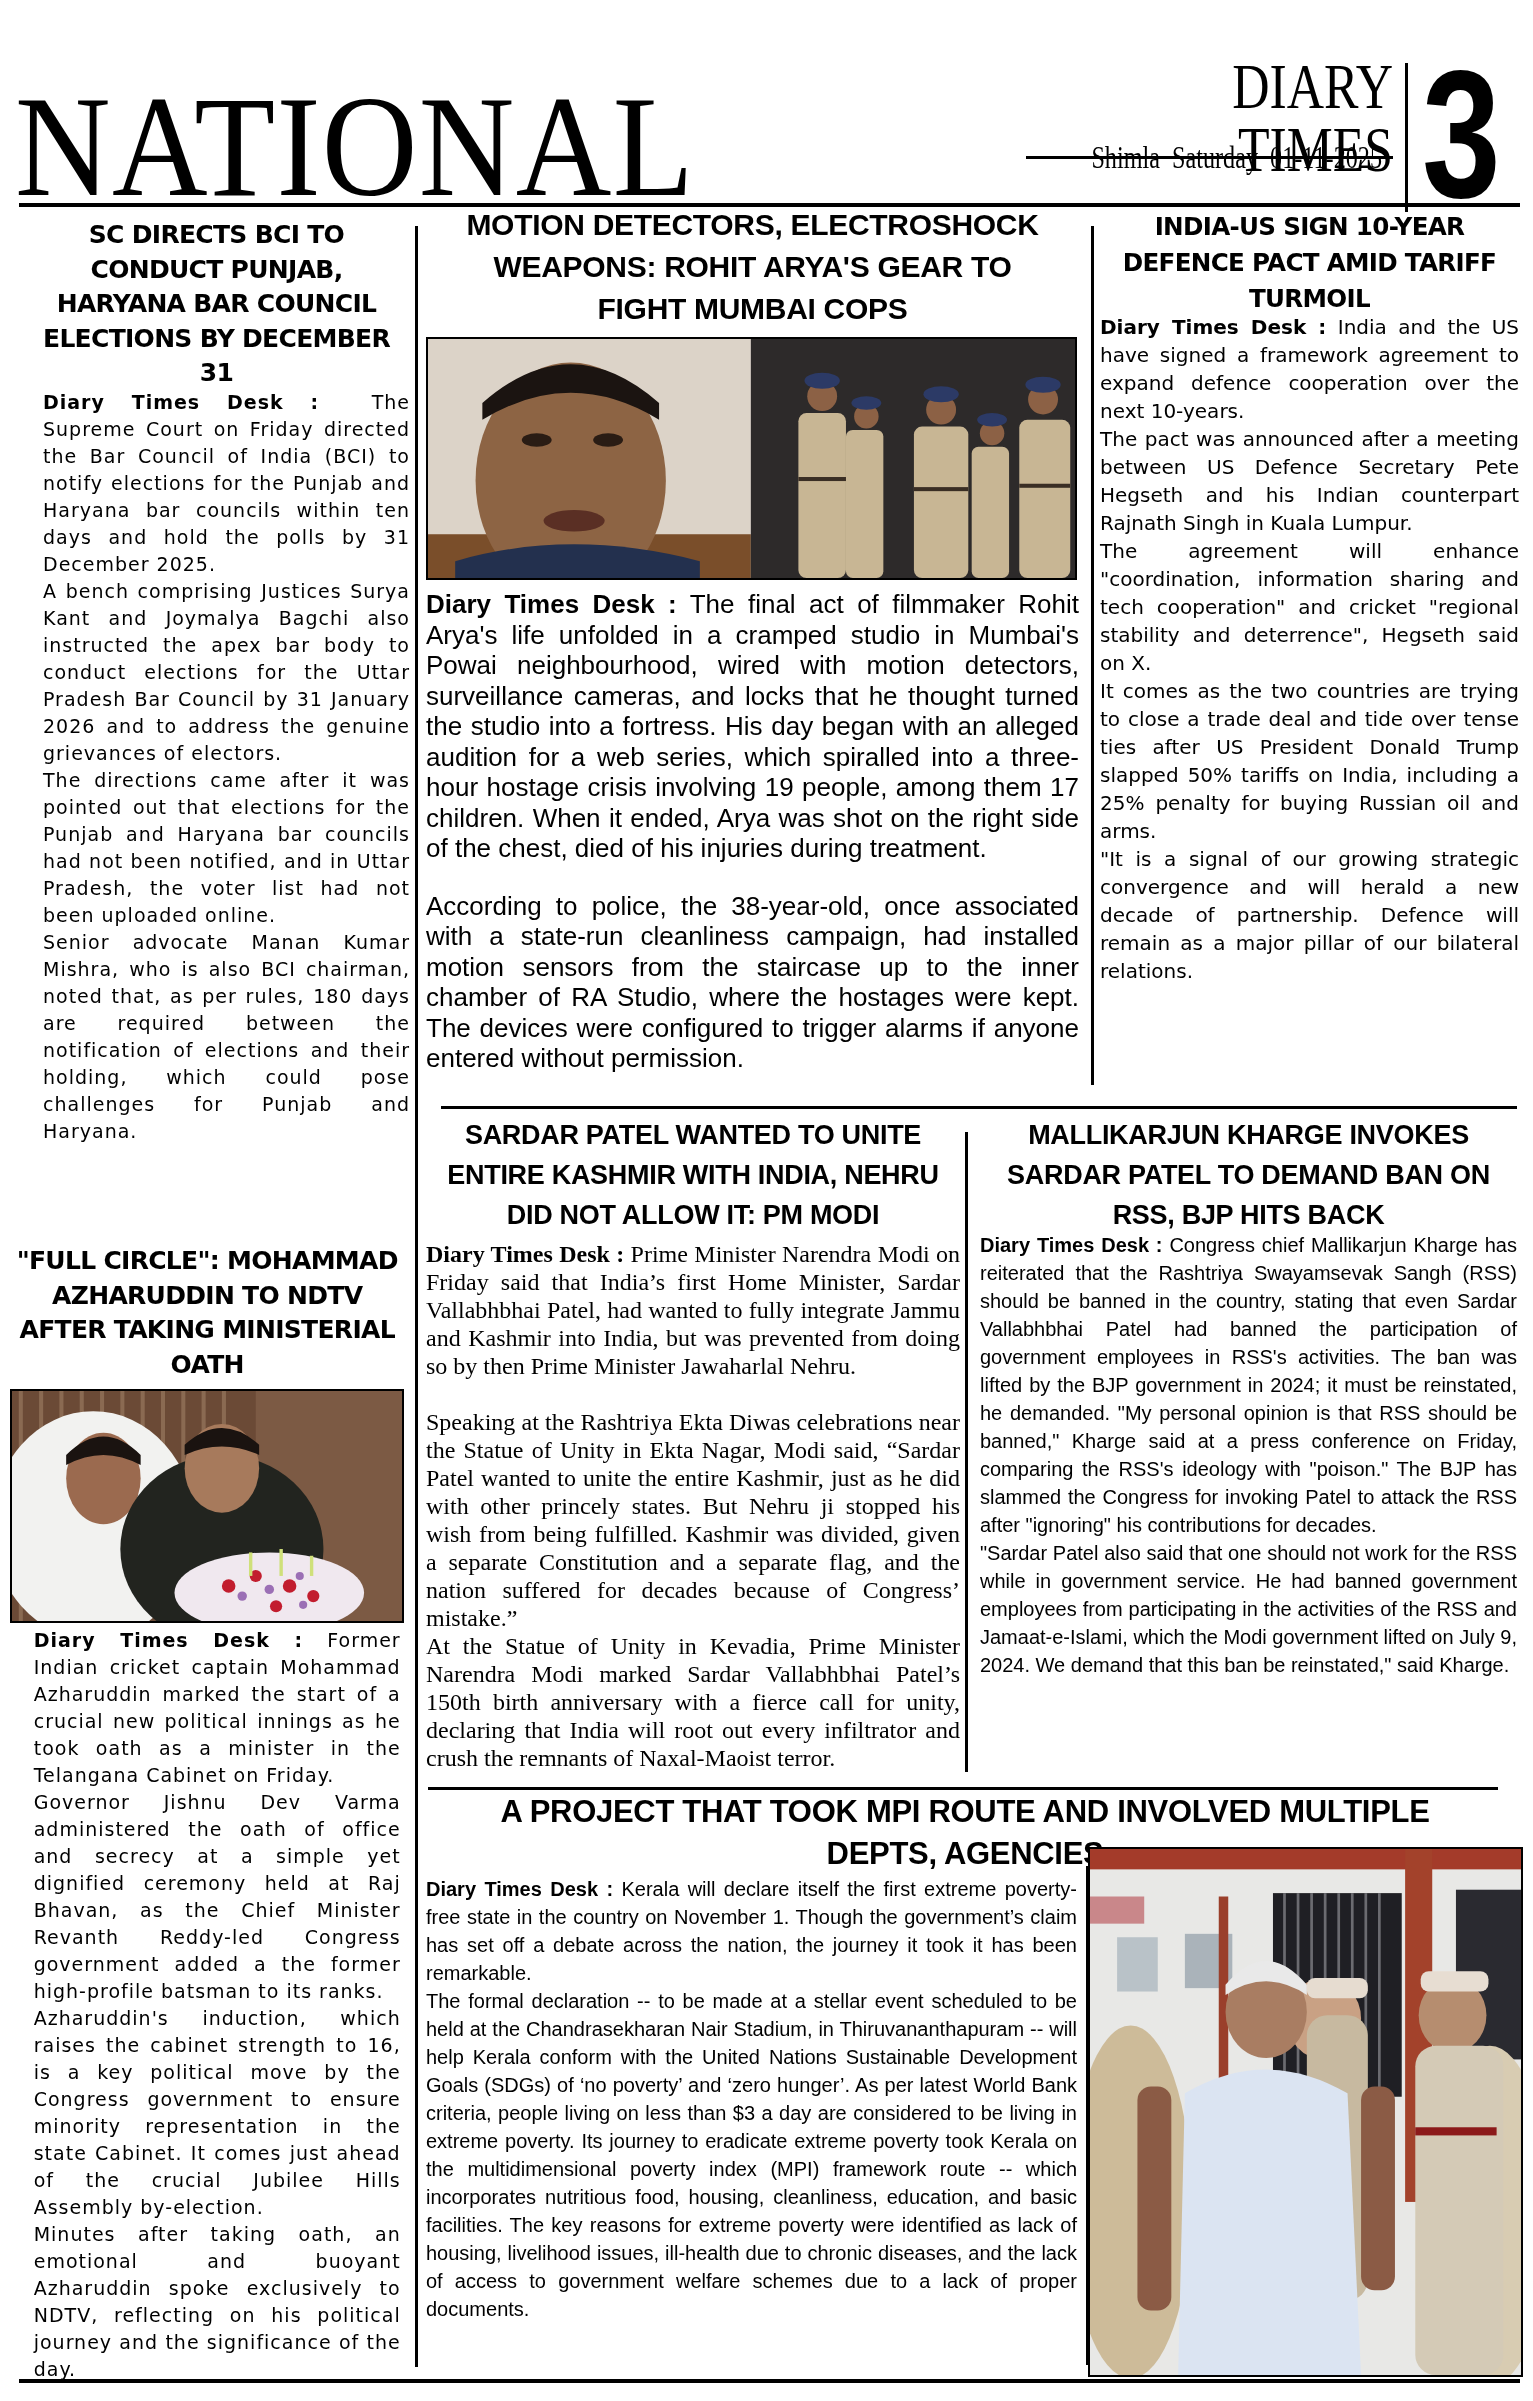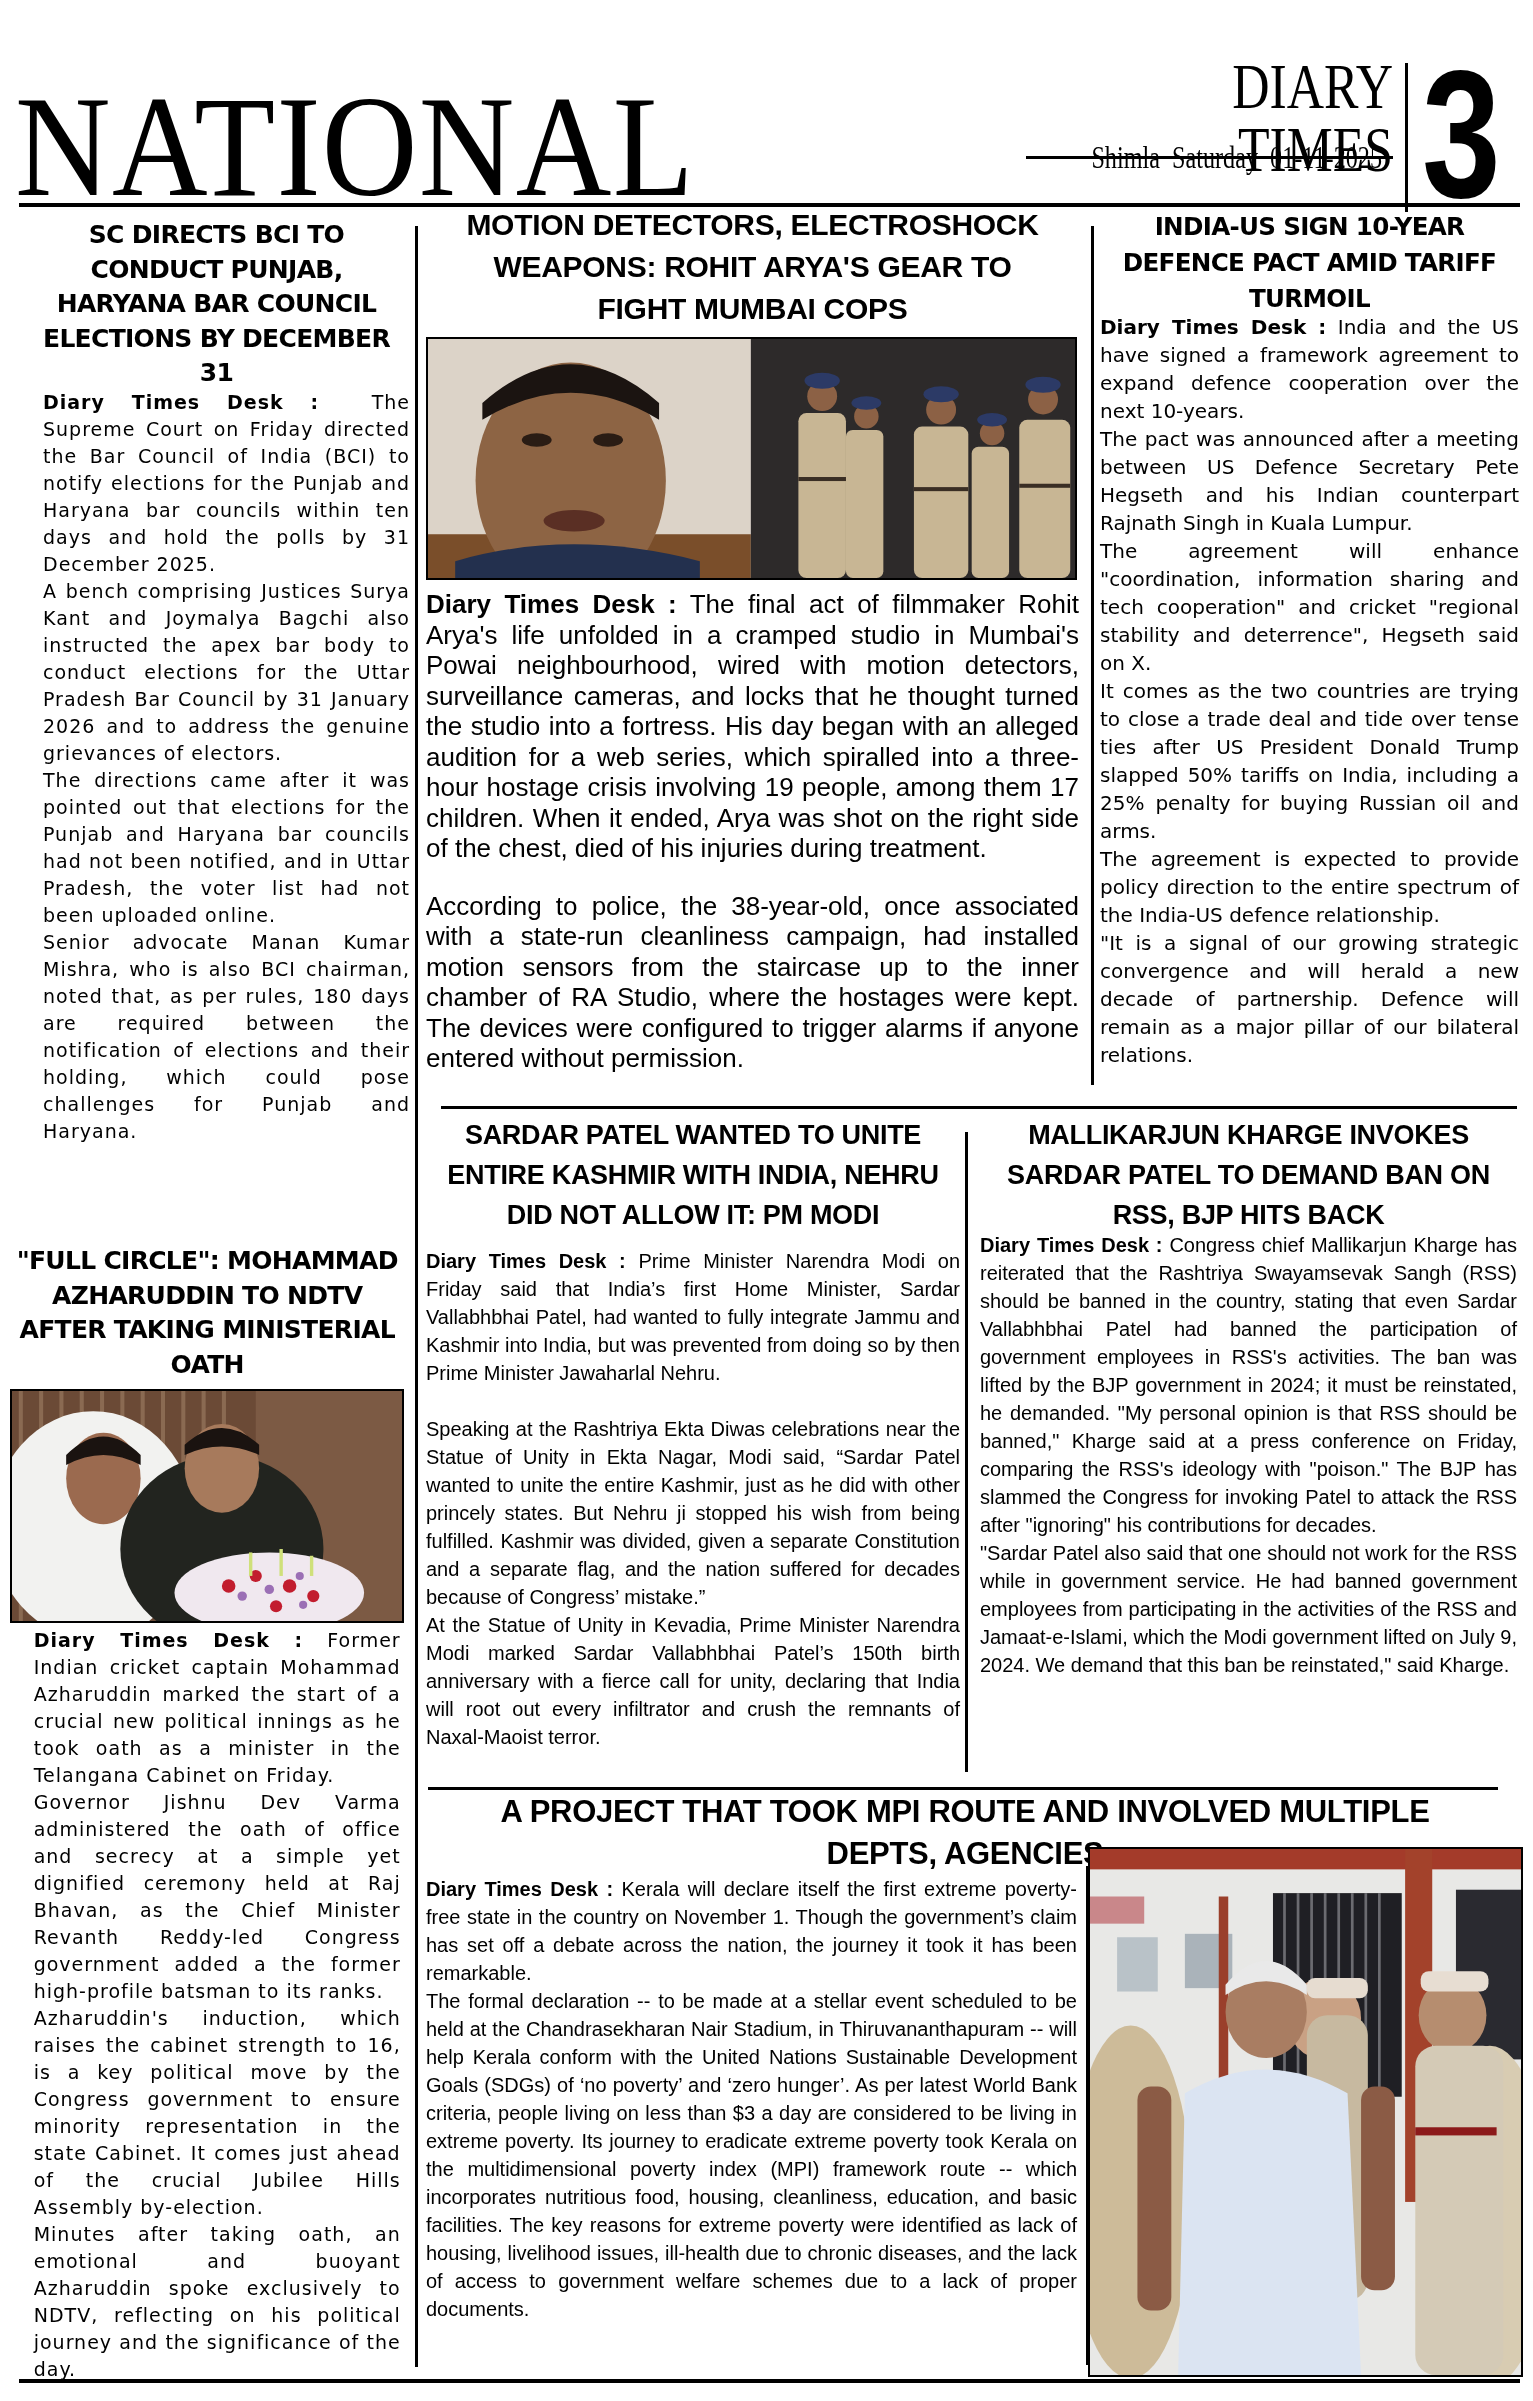--- a/index.html
+++ b/index.html
@@ -155,28 +155,27 @@
   </div>
 </article>
 
 <article class="abs" style="left:1100px;top:209px;width:419px;">
   <h2 class="headline" style="margin:0;font-size:24.6px;line-height:36px;padding:0 11px;">INDIA-US SIGN 10-YEAR DEFENCE PACT AMID TARIFF TURMOIL</h2>
   <div class="body" style="font-size:20px;line-height:28px;margin-top:-4.1px;">
     <p><span class="byline">Diary Times Desk :</span> <span>India and the US have signed a framework agreement to expand defence cooperation over the next 10-years.</span></p>
     <p>The pact was announced after a meeting between US Defence Secretary Pete Hegseth and his Indian counterpart Rajnath Singh in Kuala Lumpur.</p>
     <p>The agreement will enhance "coordination, information sharing and tech cooperation" and cricket "regional stability and deterrence", Hegseth said on X.</p>
     <p>It comes as the two countries are trying to close a trade deal and tide over tense ties after US President Donald Trump slapped 50% tariffs on India, including a 25% penalty for buying Russian oil and arms.</p>
-    <p>The agreement is expected to provide policy direction to the entire spectrum of the India-US defence relationship.</p>
     <p>"It is a signal of our growing strategic convergence and will herald a new decade of partnership. Defence will remain as a major pillar of our bilateral relations.</p>
   </div>
 </article>
 
 <article class="abs" style="left:426px;top:1115px;width:534px;">
   <h2 class="condensed" style="margin:0;font-size:27px;line-height:40px;padding:0 20.5px;">SARDAR PATEL WANTED TO UNITE ENTIRE KASHMIR WITH INDIA, NEHRU DID NOT ALLOW IT: PM MODI</h2>
-  <div class="body narrow" style="font-size:20px;line-height:28px;margin-top:12px;">
+  <div class="body narrow" style="font-size:24px;line-height:28px;margin-top:5px;font-family:Liberation Serif, serif;">
     <p><span class="byline">Diary Times Desk :</span> <span>Prime Minister Narendra Modi on Friday said that India’s first Home Minister, Sardar Vallabhbhai Patel, had wanted to fully integrate Jammu and Kashmir into India, but was prevented from doing so by then Prime Minister Jawaharlal Nehru.</span></p>
     <div class="gap" style="height:28px;"></div>
     <p>Speaking at the Rashtriya Ekta Diwas celebrations near the Statue of Unity in Ekta Nagar, Modi said, “Sardar Patel wanted to unite the entire Kashmir, just as he did with other princely states. But Nehru ji stopped his wish from being fulfilled. Kashmir was divided, given a separate Constitution and a separate flag, and the nation suffered for decades because of Congress’ mistake.”</p>
     <p>At the Statue of Unity in Kevadia, Prime Minister Narendra Modi marked Sardar Vallabhbhai Patel’s 150th birth anniversary with a fierce call for unity, declaring that India will root out every infiltrator and crush the remnants of Naxal-Maoist terror.</p>
   </div>
 </article>
 
 <article class="abs" style="left:980px;top:1115px;width:537px;">
   <h2 class="condensed" style="margin:0;font-size:27px;line-height:40px;padding:0 16.4px;">MALLIKARJUN KHARGE INVOKES SARDAR PATEL TO DEMAND BAN ON RSS, BJP HITS BACK</h2>
   <div class="body narrow" style="font-size:20px;line-height:28px;margin-top:-4.1px;">

